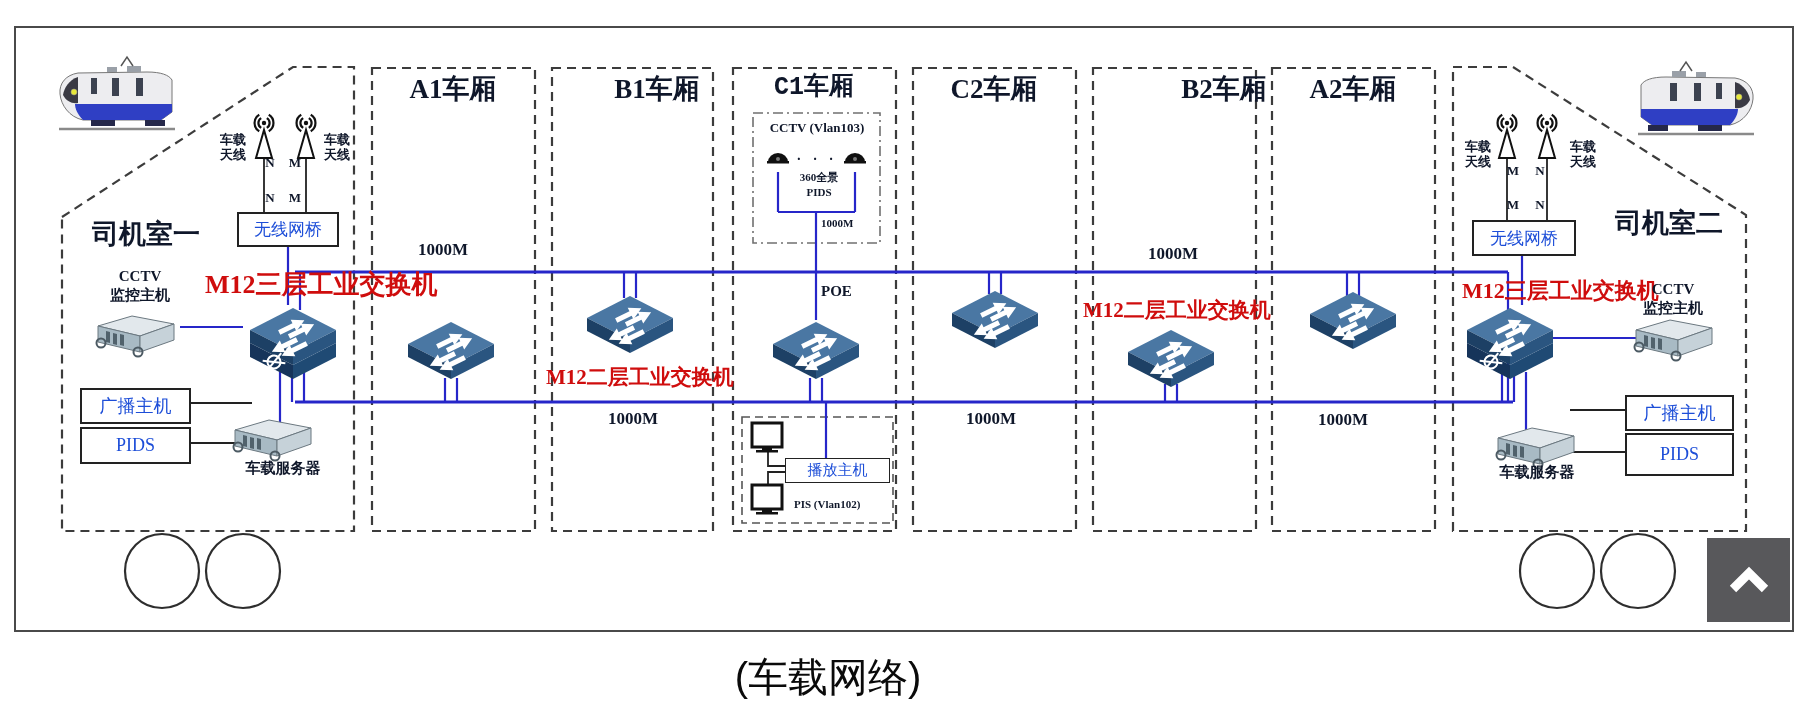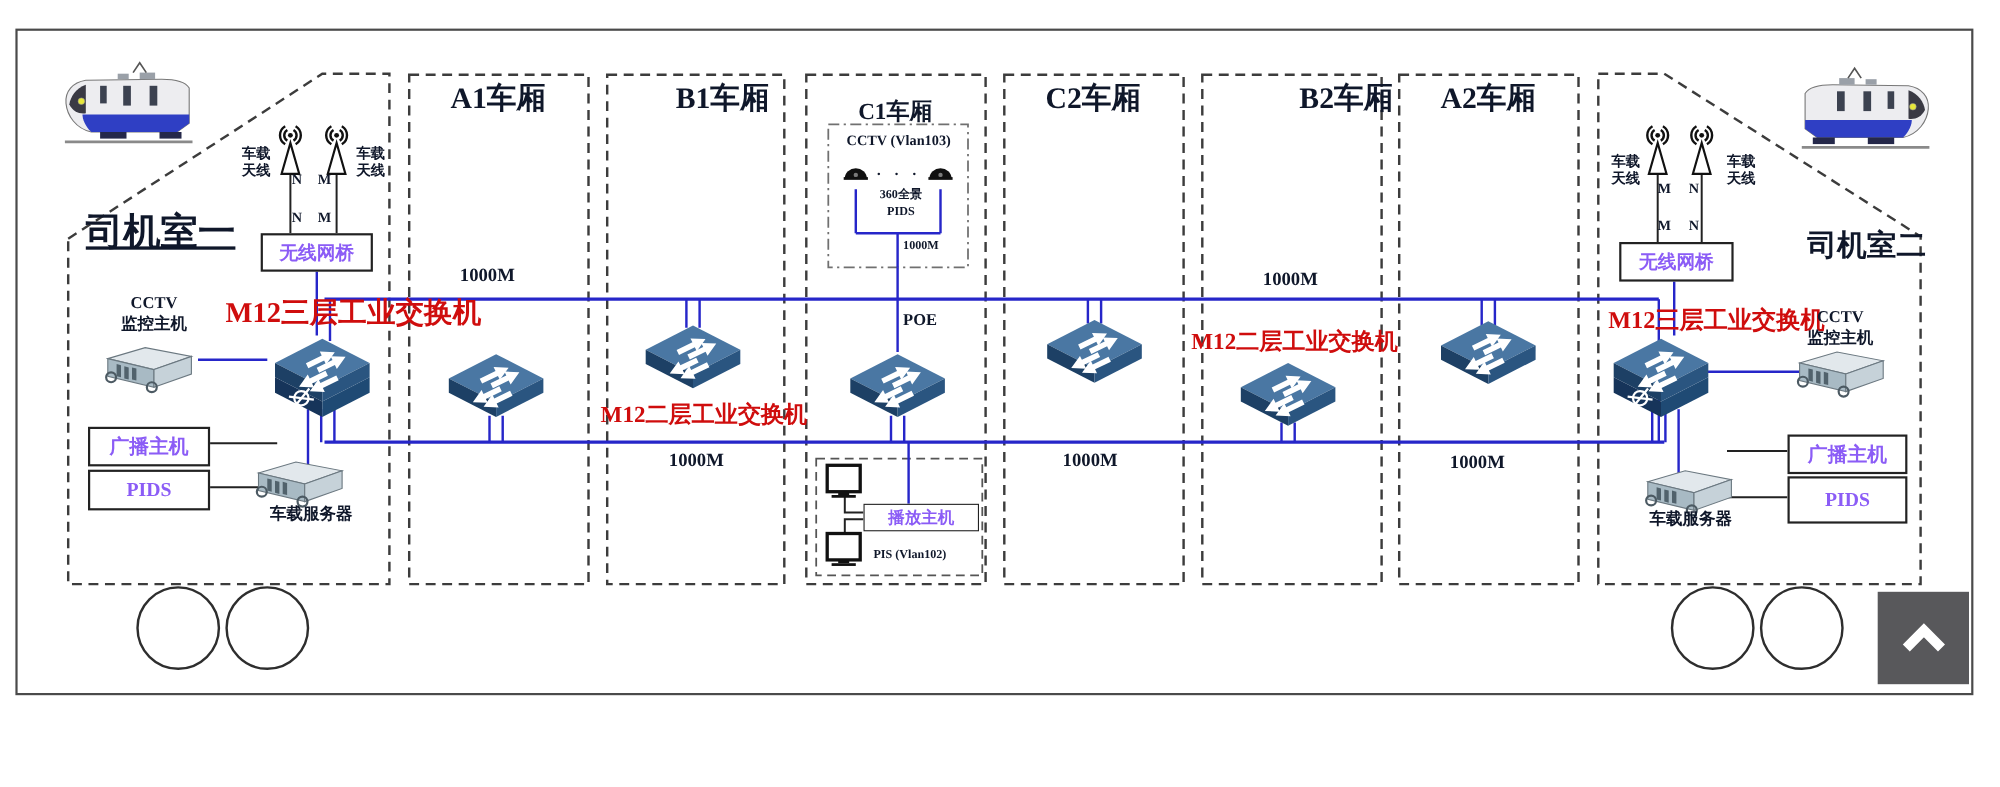--- a/index.html
+++ b/index.html
@@ -4,21 +4,21 @@
 <style>
   html,body{margin:0;padding:0;background:#fff;}
   #stage{position:relative;width:1818px;height:715px;background:#fff;overflow:hidden;
          font-family:"Liberation Serif","DejaVu Serif",serif;}
   #frame{position:absolute;left:14px;top:26px;width:1776px;height:602px;border:2px solid #4a4a4a;}
   .art{position:absolute;left:0;top:0;}
   .lbl{position:absolute;font-weight:bold;color:#0f172a;white-space:nowrap;line-height:1.12;}
   .ctr{transform:translateX(-50%);text-align:center;}
   .red{color:#cf0d0d;}
   .wbox{position:absolute;background:#fff;border:2px solid #222;display:flex;align-items:center;
-        justify-content:center;font-weight:bold;color:#8b5cf6;font-family:"Liberation Serif","DejaVu Serif",serif;}
+        justify-content:center;font-weight:normal;color:#1d4ed8;font-family:"Liberation Serif","DejaVu Serif",serif;}
   .wrap{white-space:normal;text-align:center;}
   #scrolltop{position:absolute;left:1707px;top:538px;width:83px;height:84px;background:#58585b;
              display:flex;align-items:center;justify-content:center;cursor:pointer;}
   #caption{position:absolute;left:828px;top:650px;transform:translateX(-50%);
            font-family:"Liberation Sans","DejaVu Sans",sans-serif;font-size:40px;color:#0a0a0a;white-space:nowrap;}
 </style>
 </head>
 <body>
 
 <div id="stage">
@@ -178,28 +178,28 @@
     <use href="#server" transform="translate(1634,318)"></use>
     <use href="#server" transform="translate(233,418)"></use>
     <use href="#server" transform="translate(1496,426)"></use>
 
     <use href="#cam" transform="translate(778,157)"></use>
     <use href="#cam" transform="translate(855,157)"></use>
     <use href="#monitor" transform="translate(752,423)"></use>
     <use href="#monitor" transform="translate(752,485)"></use>
   </svg>
 
-  <div class="lbl ctr" style="left:146px;top:193px;font-size:34px;text-decoration:underline;">司机室一</div>
+  <div class="lbl ctr" style="left:146px;top:219px;font-size:27px;">司机室一</div>
   <div class="lbl ctr" style="left:453px;top:74px;font-size:27px;">A1车厢</div>
   <div class="lbl ctr" style="left:633px;top:74px;font-size:27px;margin-left:24px;">B1车厢</div>
-  <div class="lbl ctr" style="left:814px;top:90px;font-size:21px;">C1车厢</div>
+  <div class="lbl ctr" style="left:814px;top:74px;font-size:25px;font-family:Liberation Mono, monospace;">C1车厢</div>
   <div class="lbl ctr" style="left:994px;top:74px;font-size:27px;">C2车厢</div>
   <div class="lbl ctr" style="left:1224px;top:74px;font-size:27px;">B2车厢</div>
   <div class="lbl ctr" style="left:1353px;top:74px;font-size:27px;">A2车厢</div>
-  <div class="lbl ctr" style="left:1669px;top:208px;font-size:27px;margin-left:28px;">司机室二</div>
+  <div class="lbl ctr" style="left:1669px;top:208px;font-size:27px;">司机室二</div>
 
   <div class="lbl wrap" style="left:217px;top:133px;width:32px;font-size:13px;">车载天线</div>
   <div class="lbl wrap" style="left:321px;top:133px;width:32px;font-size:13px;">车载天线</div>
   <div class="lbl ctr" style="left:270px;top:156px;font-size:13px;">N</div>
   <div class="lbl ctr" style="left:295px;top:156px;font-size:13px;">M</div>
   <div class="lbl ctr" style="left:270px;top:191px;font-size:13px;">N</div>
   <div class="lbl ctr" style="left:295px;top:191px;font-size:13px;">M</div>
   <div class="wbox" style="left:237px;top:212px;width:98px;height:31px;font-size:17px;">无线网桥</div>
 
   <div class="lbl wrap" style="left:1462px;top:140px;width:32px;font-size:13px;">车载天线</div>
@@ -241,13 +241,14 @@
   <div class="lbl" style="left:821px;top:283px;font-size:15px;">POE</div>
   <div class="wbox" style="left:785px;top:458px;width:103px;height:23px;font-size:15px;border-width:1.5px;">播放主机</div>
   <div class="lbl" style="left:794px;top:498px;font-size:11px;">PIS (Vlan102)</div>
 
   <div id="scrolltop">
     <svg width="44" height="30" viewBox="0 0 44 30">
       <polyline points="6,24 22,8 38,24" fill="none" stroke="#fff" stroke-width="9"></polyline>
     </svg>
   </div>
 
+  <div id="caption">(车载网络)</div>
 </div>
 
 </body></html>

